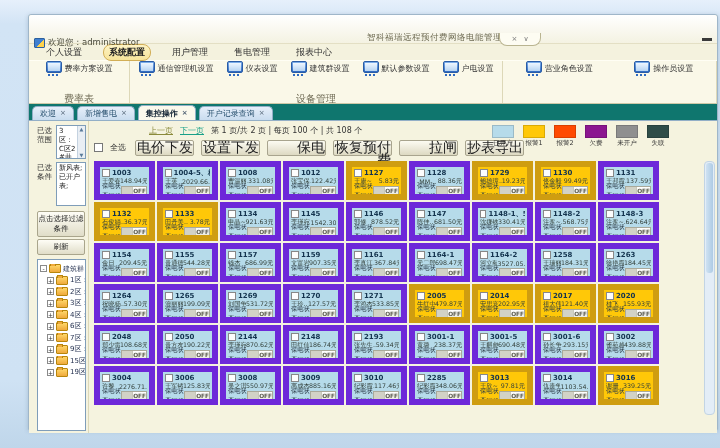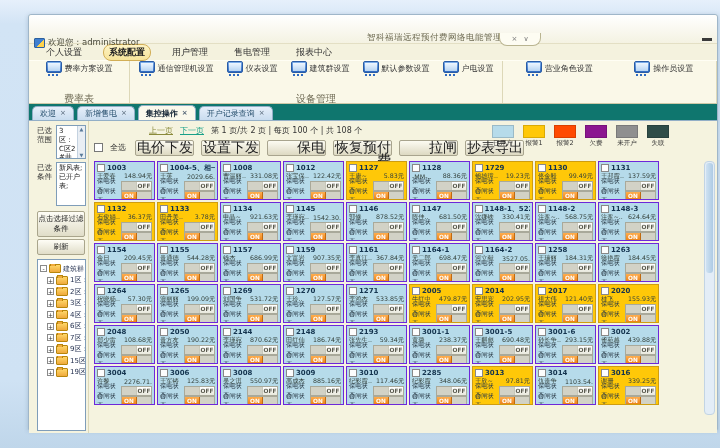--- a/index.html
+++ b/index.html
@@ -57,21 +57,21 @@
   .actionrow{height:17px;display:flex;align-items:center;gap:7px;margin-top:2px}
   .ckb{width:7px;height:7px;background:#fff;border:1px solid #777}
   .cklabel{font-size:8px;color:#333;margin-right:2px}
   .abtn{width:57px;height:14px;font-size:14px;text-align:right;line-height:13px;color:#222;background:linear-gradient(#fcfbf2,#ddd9c2);border:1px solid #a8a48e;border-radius:2px;cursor:default}
   .legend{position:absolute;right:48px;top:4px;display:flex;gap:9px}
   .litem{text-align:center}
   .lsq{width:20px;height:11px;margin:0 auto;border:1px solid rgba(0,0,0,.15)}
   .llabel{font-size:6.5px;color:#333;margin-top:1px;white-space:nowrap}
   
   .grid{margin-top:5px;display:grid;grid-template-columns:repeat(9,61px);grid-auto-rows:39px;gap:2px}
-  .card{box-sizing:border-box;border:1px solid #6d28d9;padding:1px 2px;overflow:hidden;cursor:default}
+  .card{box-sizing:border-box;border:6px solid #6d28d9;padding:1px 2px;overflow:hidden;cursor:default}
   .card.open{background:#b6dbea}
   .card.alarm1{background:#ffc808;border-color:#cf9d10}
   .chead{display:flex;align-items:center;gap:2px;height:9px}
   .cckb{width:6px;height:6px;background:#fdfdfd;border:1px solid #888}
   .cid{font-size:7px;font-weight:bold;color:#14344f;white-space:nowrap;overflow:hidden}
   .cname{display:flex;justify-content:space-between;align-items:center;height:8px;font-size:6.3px;color:#33403a}
   .cname .nm{max-width:30px;white-space:nowrap;overflow:hidden}
   .cname .bal{white-space:nowrap;overflow:hidden;max-width:28px}
   .crow{display:flex;justify-content:space-between;align-items:center;height:9px;font-size:6.2px;color:#2a3a46;margin-top:1px}
   .tg{display:flex;width:30px;height:8px;border:1px solid #a9a99a;background:#ddddd2}

